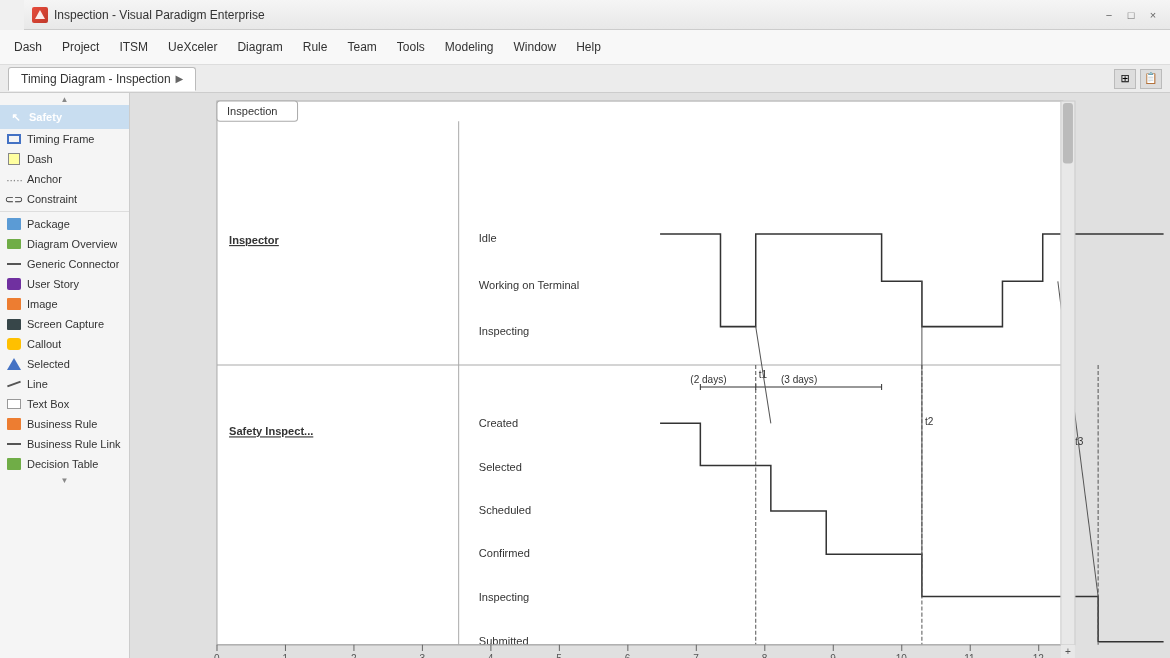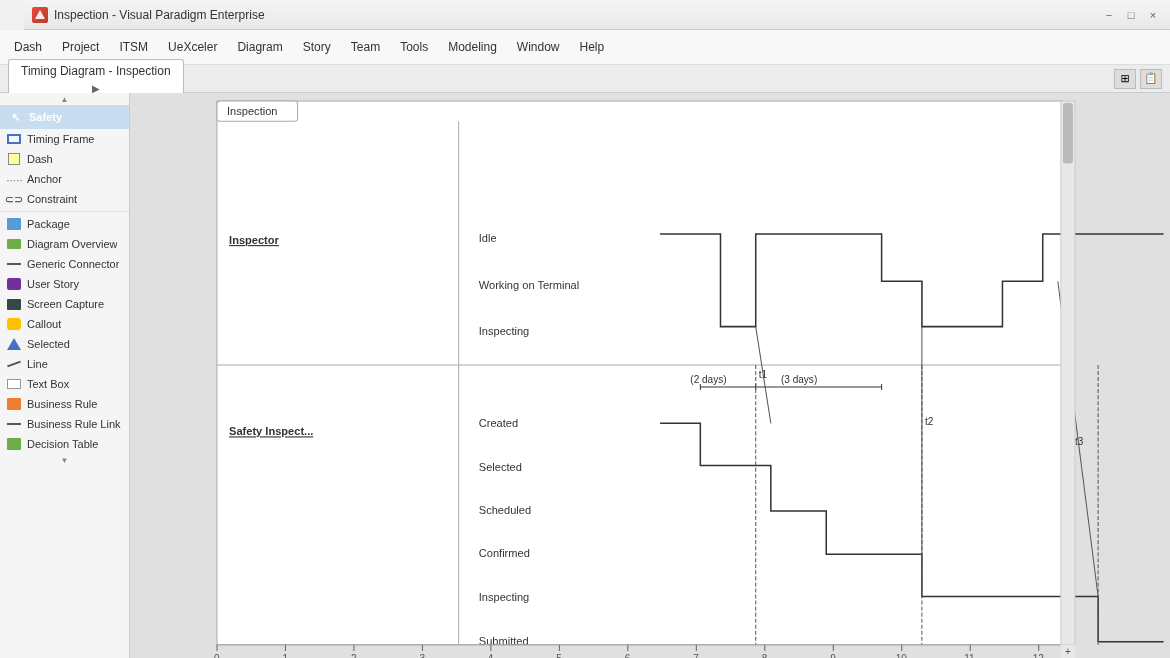--- a/index.html
+++ b/index.html
@@ -59,21 +59,21 @@
     }
     .tab-item {
       padding: 4px 12px;
       background: #ddd;
       border: 1px solid #bbb;
       border-bottom: none;
       cursor: pointer;
       font-size: 12px;
       color: #333;
       border-radius: 3px 3px 0 0;
-      display: flex; align-items: center; gap: 5px; flex-direction: column;
+      display: flex; align-items: center; gap: 5px;
     }
     .tab-item.active { background: white; border-bottom: 1px solid white; }
     .tab-arrow { font-size: 10px; color: #666; }
 
     
     #main-layout {
       display: flex;
       height: calc(658px - 84px);
     }
 
@@ -160,21 +160,21 @@
     <button class="win-btn close">×</button>
   </div>
 </div>
 
 <div id="menu-bar">
 <div class="menu-item">Dash</div>
     <div class="menu-item">Project</div>
     <div class="menu-item">ITSM</div>
     <div class="menu-item">UeXceler</div>
     <div class="menu-item">Diagram</div>
-    <div class="menu-item">Story</div>
+    <div class="menu-item">Rule</div>
     <div class="menu-item">Team</div>
     <div class="menu-item">Tools</div>
     <div class="menu-item">Modeling</div>
     <div class="menu-item">Window</div>
     <div class="menu-item">Help</div>
   </div>
 
 <div id="tab-bar">
   <div class="tab-item active">
     <span>Timing Diagram - Inspection</span>
@@ -235,20 +235,26 @@
       <div class="item-icon">
           <span class="icon-connector"></span>
         </div>
       <span class="item-label">Generic Connector</span>
     </div>
     <div class="panel-item">
       <div class="item-icon">
           <span class="icon-story"></span>
         </div>
       <span class="item-label">User Story</span>
+    </div>
+    <div class="panel-item">
+      <div class="item-icon">
+          <span class="icon-image"></span>
+        </div>
+      <span class="item-label">Image</span>
     </div>
     <div class="panel-item">
       <div class="item-icon">
           <span class="icon-screen"></span>
         </div>
       <span class="item-label">Screen Capture</span>
     </div>
     <div class="panel-item">
       <div class="item-icon">
           <span class="icon-callout"></span>

